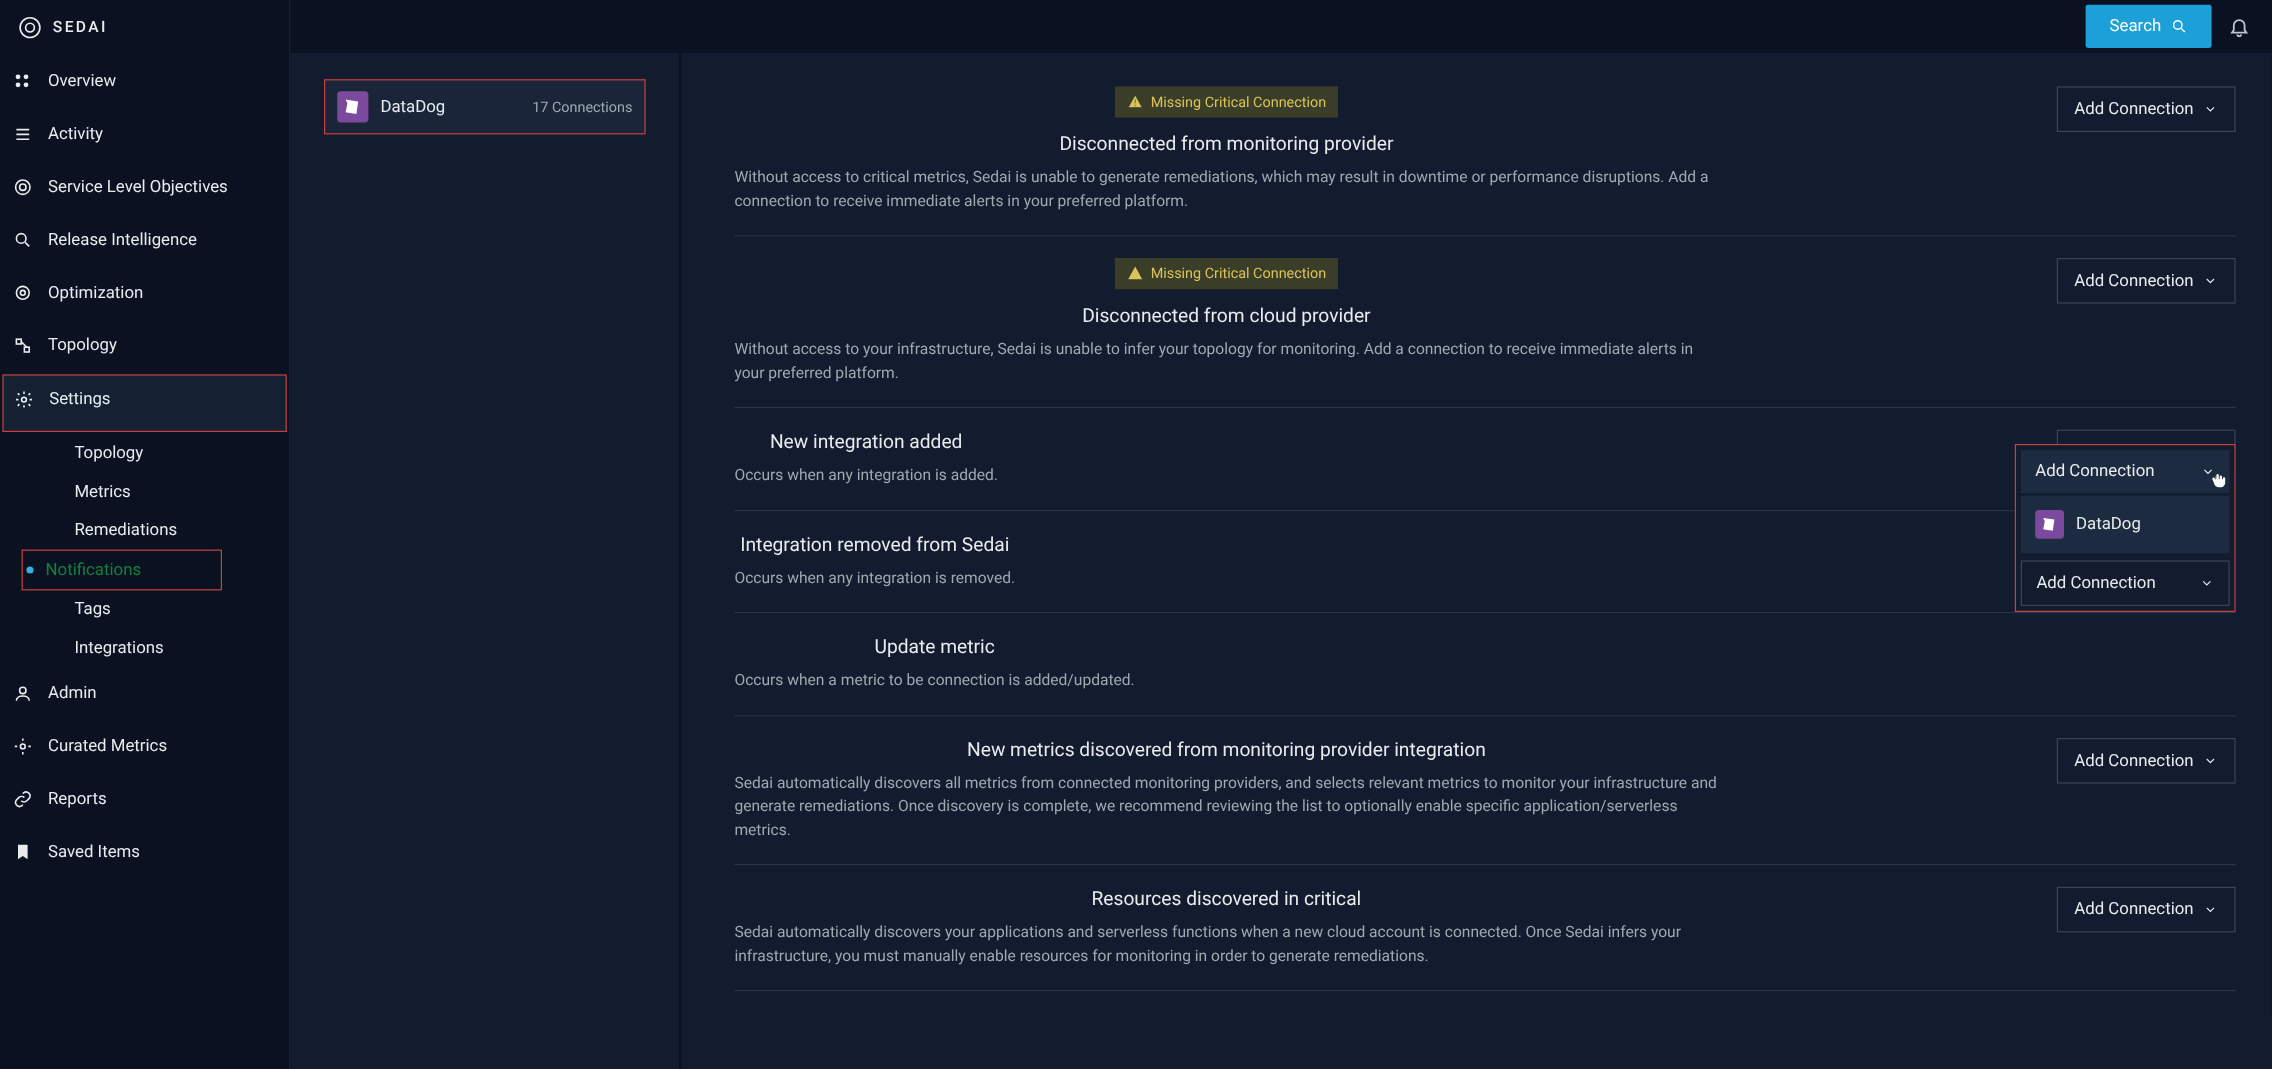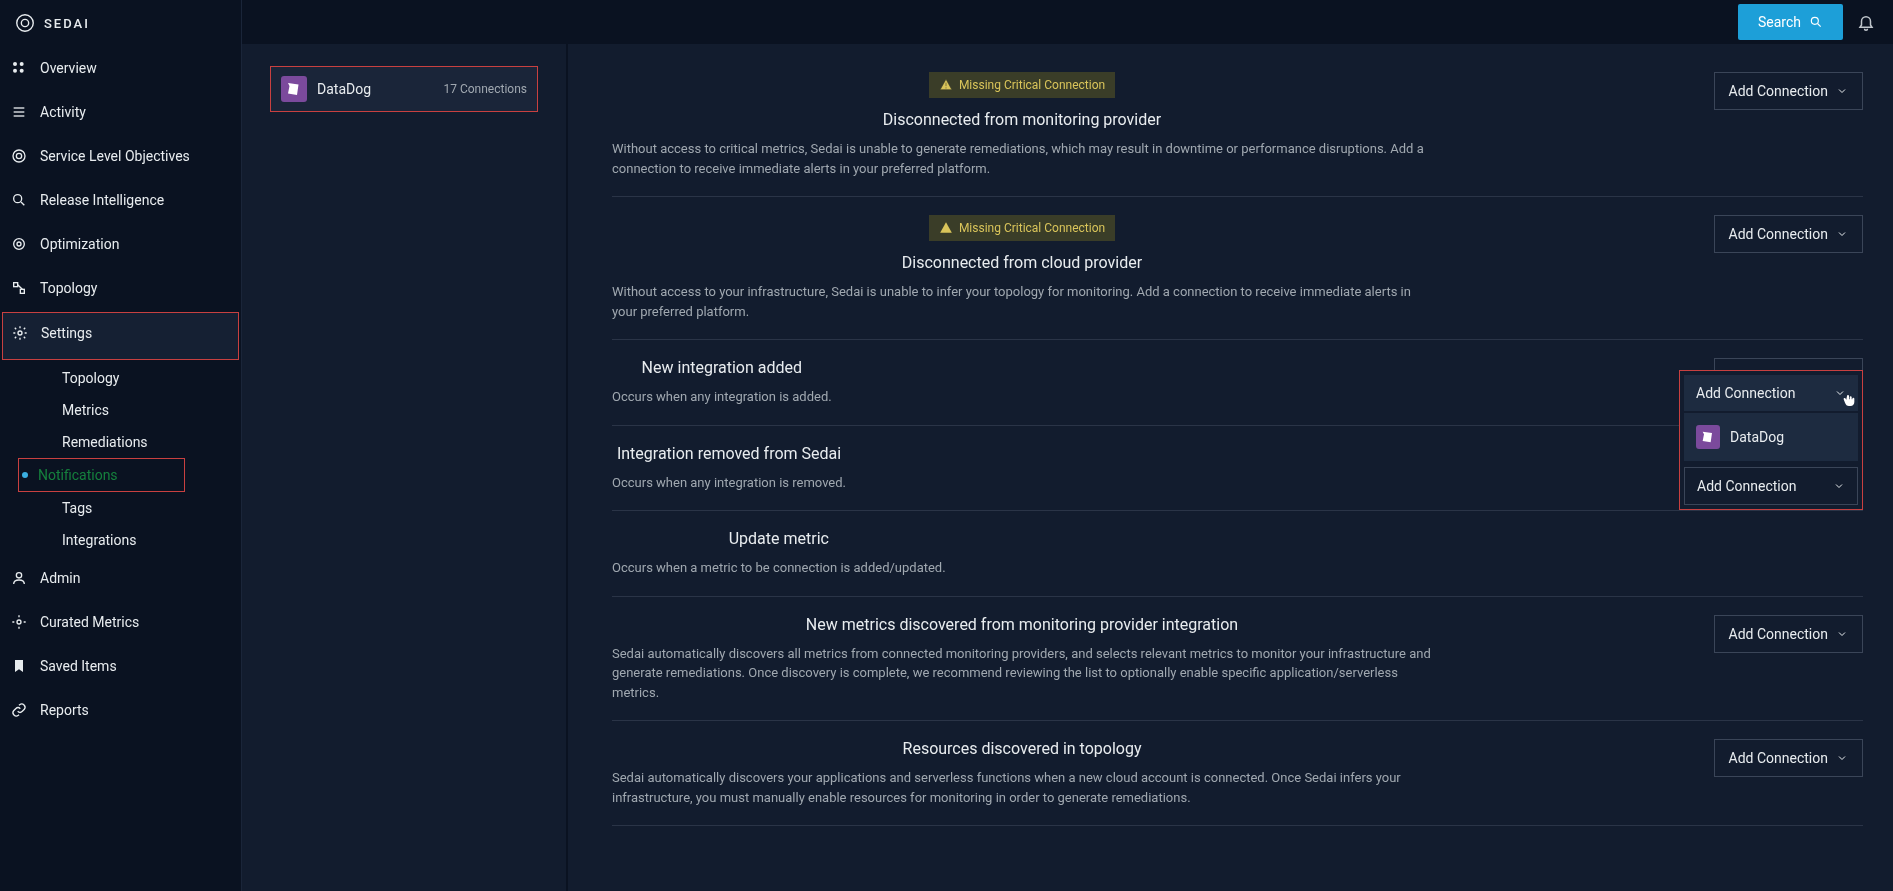--- a/index.html
+++ b/index.html
@@ -335,34 +335,34 @@
       <span class="nav-icon">
           <svg viewBox="0 0 24 24" fill="none" stroke="#e8ecef" stroke-width="2">
             <circle cx="12" cy="12" r="3"></circle>
             <path d="M12 2v3M12 19v3M2 12h3M19 12h3"></path>
           </svg>
         </span>
       <span>Curated Metrics</span>
     </div>
     <div class="nav-item">
       <span class="nav-icon">
+          <svg viewBox="0 0 24 24" fill="none" stroke="#e8ecef" stroke-width="2">
+            <path d="M10 14a5 5 0 007 0l3-3a5 5 0 00-7-7l-1 1"></path>
+            <path d="M14 10a5 5 0 00-7 0l-3 3a5 5 0 007 7l1-1"></path>
+          </svg>
+        </span>
+      <span>Reports</span>
+    </div>
+    <div class="nav-item">
+      <span class="nav-icon">
           <svg viewBox="0 0 24 24" fill="#e8ecef">
             <path d="M6 3h12v18l-6-4-6 4V3z"></path>
           </svg>
         </span>
       <span>Saved Items</span>
-    </div>
-    <div class="nav-item">
-      <span class="nav-icon">
-          <svg viewBox="0 0 24 24" fill="none" stroke="#e8ecef" stroke-width="2">
-            <path d="M10 14a5 5 0 007 0l3-3a5 5 0 00-7-7l-1 1"></path>
-            <path d="M14 10a5 5 0 00-7 0l-3 3a5 5 0 007 7l1-1"></path>
-          </svg>
-        </span>
-      <span>Reports</span>
     </div>
   </div>
 </div>
 
 <div class="main">
   <div class="topbar">
     <div class="search-btn">
       <span>Search</span>
       <svg viewBox="0 0 24 24" width="14" height="14" fill="none" stroke="#fff" stroke-width="2">
           <circle cx="10" cy="10" r="6"></circle>
@@ -495,21 +495,21 @@
                 <polyline points="6 9 12 15 18 9"></polyline>
               </svg>
           </div>
         </div>
       </div>
 
       <div class="notif-item">
         <div class="notif-row">
           <div>
             <div class="notif-head">
-              <span class="notif-title">Resources discovered in topology</span>
+              <span class="notif-title">Resources discovered in critical</span>
             </div>
             <div class="notif-desc">Sedai automatically discovers your applications and serverless functions when a new cloud account is connected. Once Sedai infers your infrastructure, you must manually enable resources for monitoring in order to generate remediations.</div>
           </div>
           <div class="add-conn-btn">
             <span>Add Connection</span>
             <svg viewBox="0 0 24 24" fill="none" stroke="#e8ecef" stroke-width="2">
                 <polyline points="6 9 12 15 18 9"></polyline>
               </svg>
           </div>
         </div>

